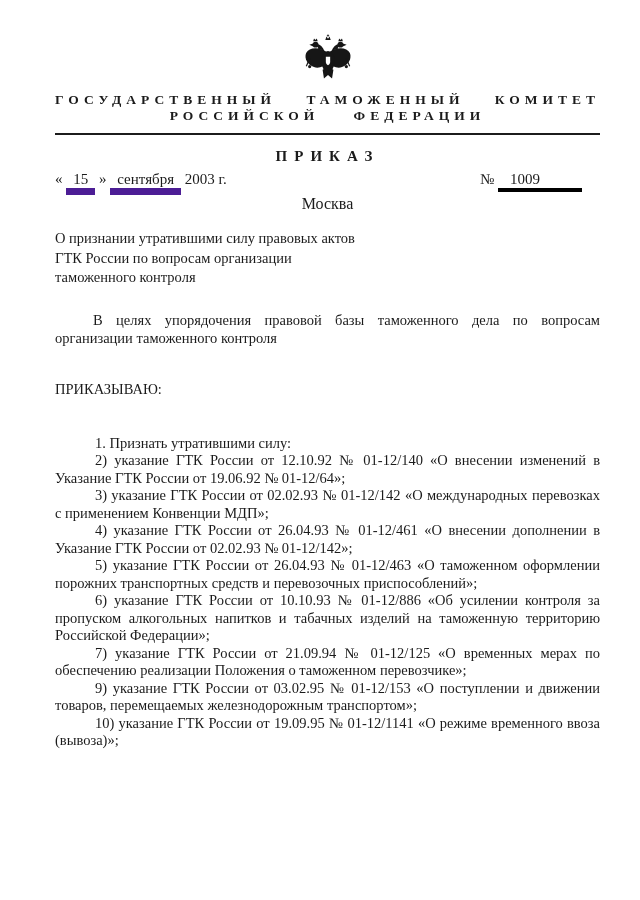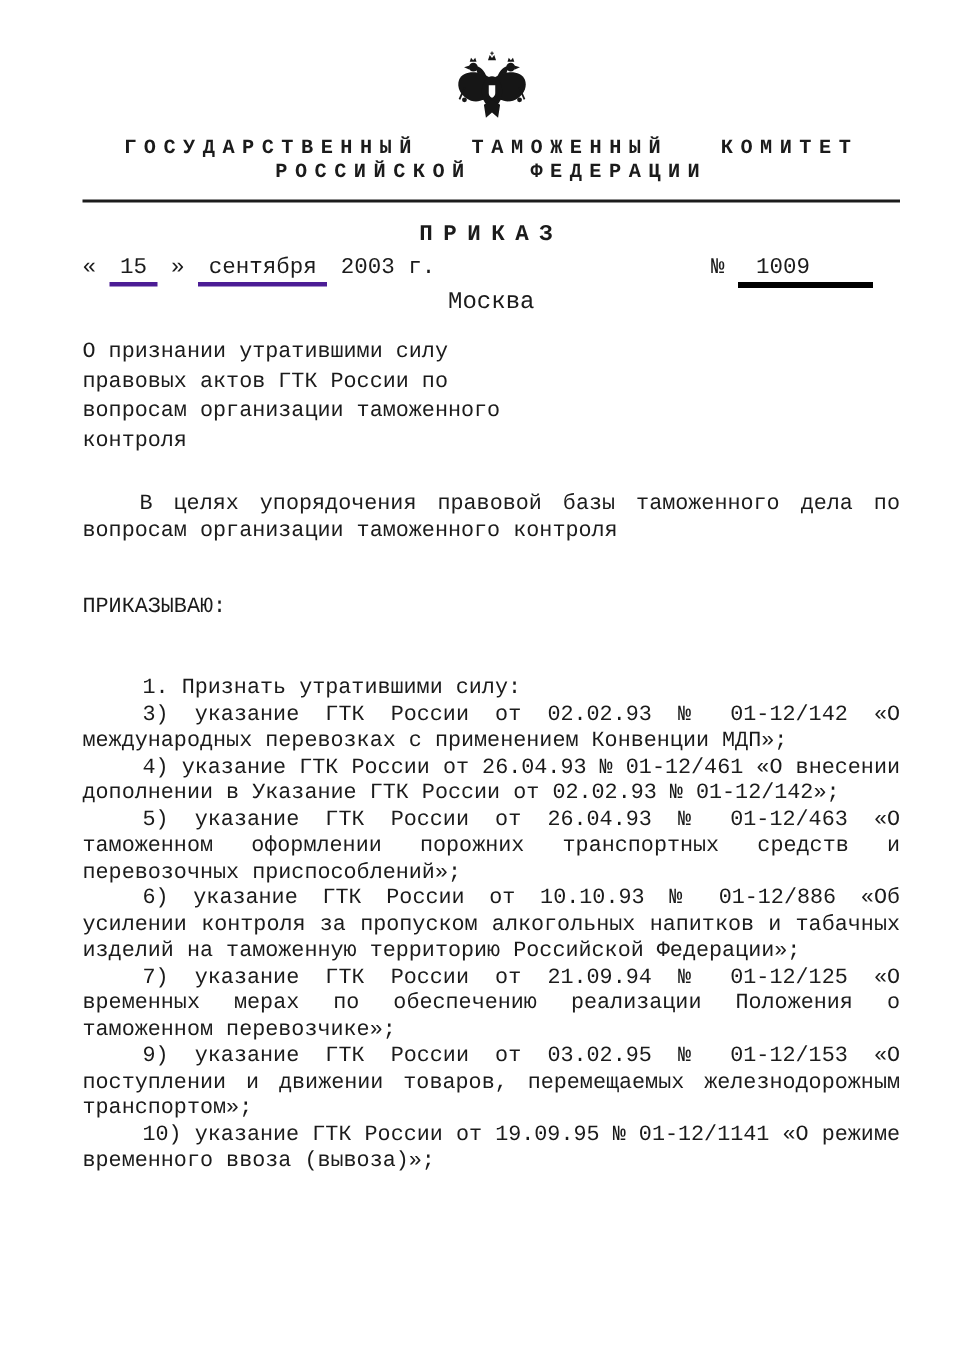--- a/index.html
+++ b/index.html
@@ -2,21 +2,21 @@
 <html lang="ru"><head>
 <meta charset="utf-8">
 <style>
   html, body { margin: 0; padding: 0; background: #ffffff; }
   .page {
     position: relative;
     width: 640px;
     height: 900px;
     background: #ffffff;
     color: #1b1b1b;
-    font-family: Liberation Mono, monospace;
+    font-family: Liberation Serif, serif;
     overflow: hidden;
     box-sizing: border-box;
     padding: 0 40px 0 55px;
   }
   
   .emblem-wrap {
     margin-top: 34px;
     text-align: center;
     height: 54px;
   }
@@ -51,21 +51,21 @@
     margin-top: 5px;
     display: flex;
     justify-content: space-between;
     align-items: baseline;
     font-size: 15px;
     line-height: 18px;
   }
   .date-left { white-space: nowrap; }
   .u-fill {
     display: inline-block;
-    border-bottom: 3px solid #4c1d95;
+    border-bottom: 7px solid #4c1d95;
     padding: 0 7px;
     text-align: center;
   }
   .num-group { white-space: nowrap; margin-right: 18px; }
   .num-value {
     display: inline-block;
     border-bottom: 4px solid #000000;
     padding: 0 42px 0 12px;
   }
   .city {
@@ -180,20 +180,21 @@
 
   <div class="preamble">В целях упорядочения правовой базы таможенного дела по вопросам организации таможенного контроля</div>
 
   <div class="resolution">ПРИКАЗЫВАЮ:</div>
 
   <div class="list-block">
     <p class="list-intro">1. Признать утратившими силу:</p>
     <div>
 
 
+        <p class="item">2) указание ГТК России от 12.10.92 № 01-12/140 «О внесении изменений в Указание ГТК России от 19.06.92 № 01-12/64»;</p>
 
         <p class="item">3) указание ГТК России от 02.02.93 № 01-12/142 «О международных перевозках с применением Конвенции МДП»;</p>
 
         <p class="item">4) указание ГТК России от 26.04.93 № 01-12/461 «О внесении дополнении в Указание ГТК России от 02.02.93 № 01-12/142»;</p>
 
         <p class="item">5) указание ГТК России от 26.04.93 № 01-12/463 «О таможенном оформлении порожних транспортных средств и перевозочных приспособлений»;</p>
 
         <p class="item">6) указание ГТК России от 10.10.93 № 01-12/886 «Об усилении контроля за пропуском алкогольных напитков и табачных изделий на таможенную территорию Российской Федерации»;</p>
 
         <p class="item">7) указание ГТК России от 21.09.94 № 01-12/125 «О временных мерах по обеспечению реализации Положения о таможенном перевозчике»;</p>

